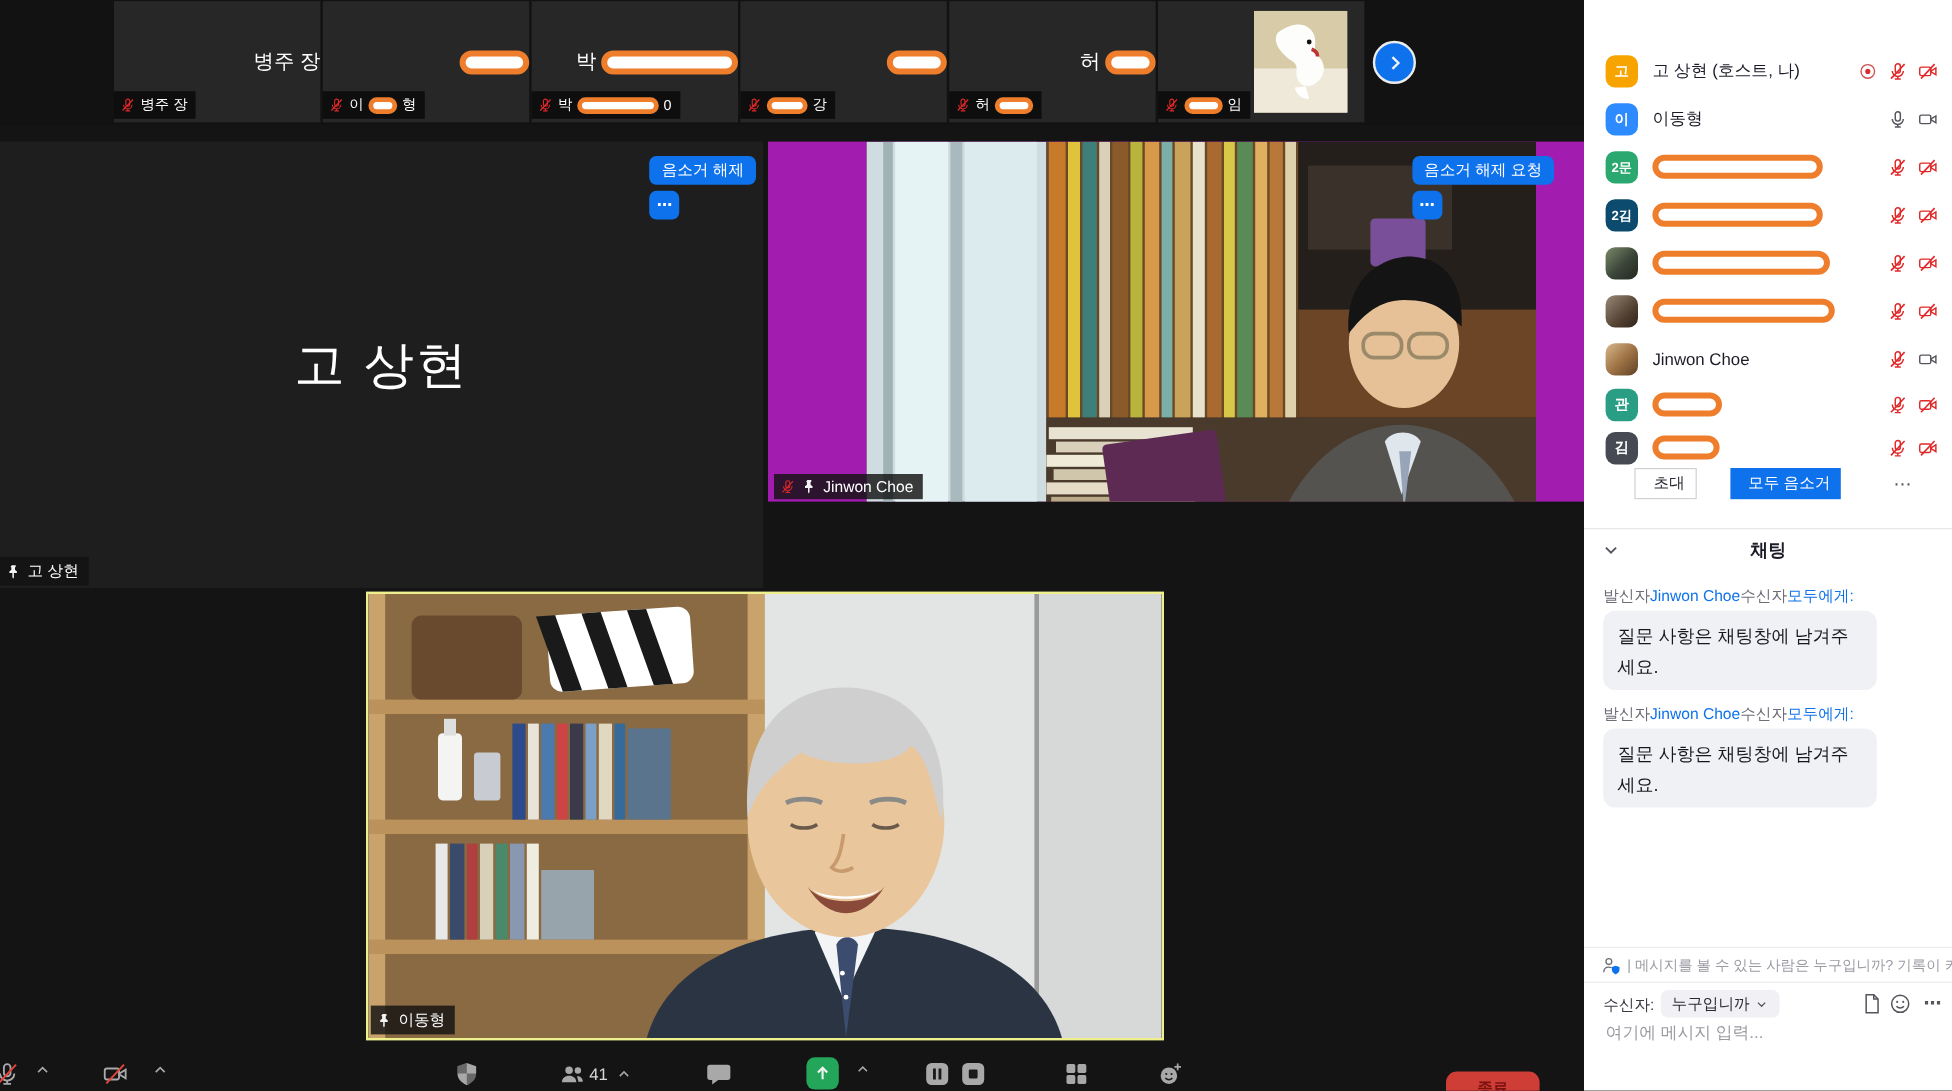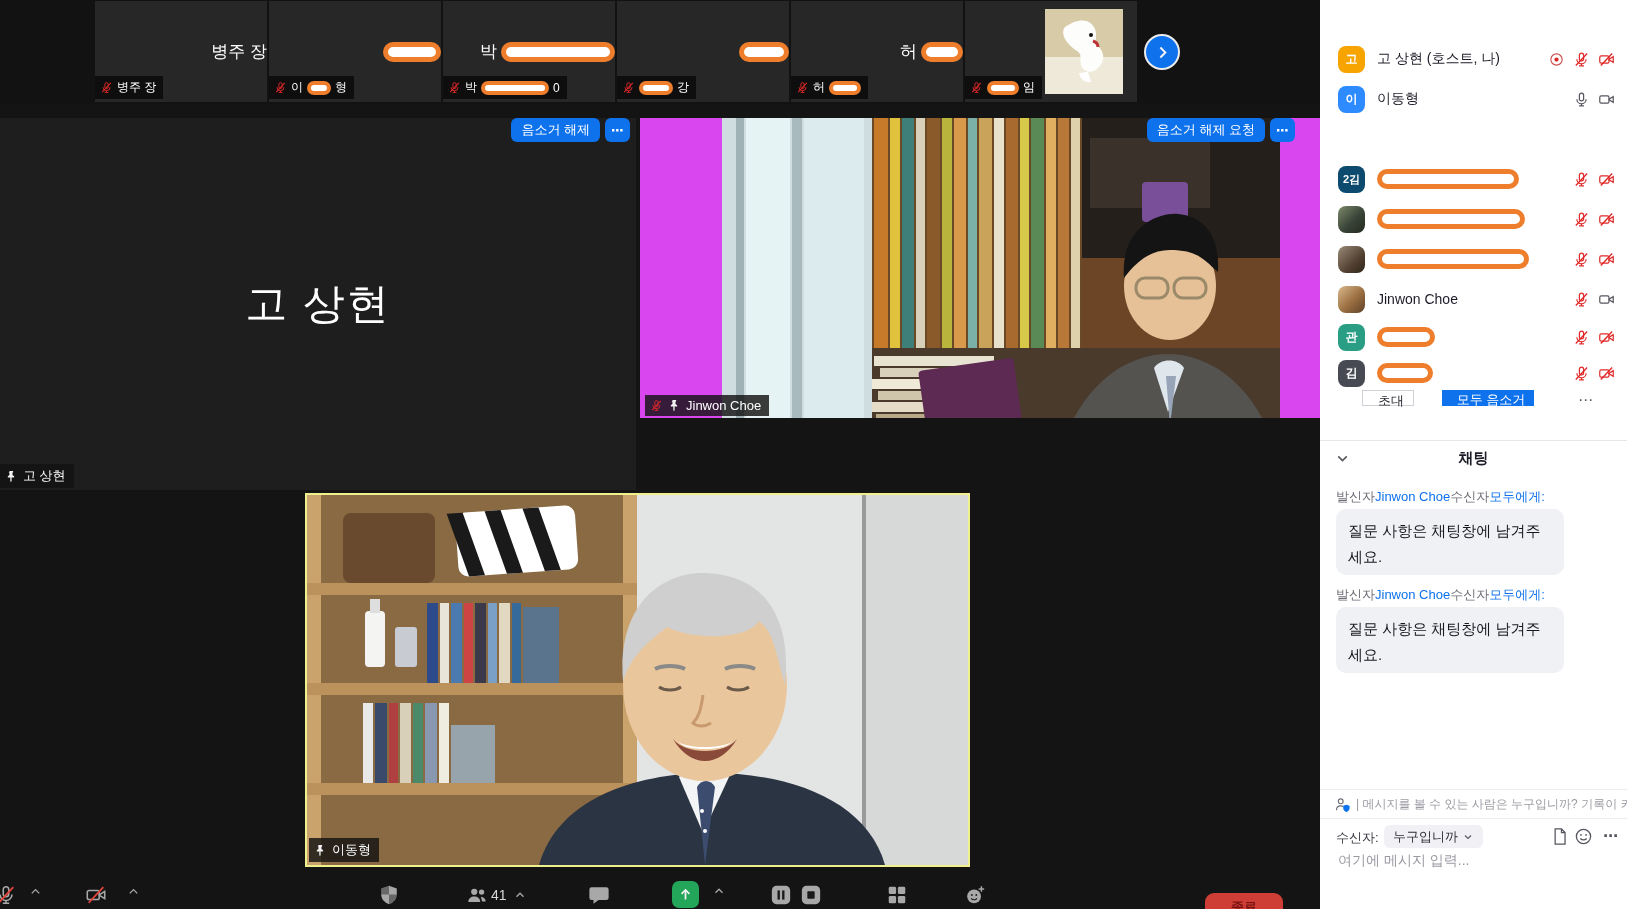--- a/index.html
+++ b/index.html
@@ -16,26 +16,26 @@
   .tag{position:absolute;left:0;bottom:3px;background:rgba(0,0,0,.62);color:#fff;
        font-size:12px;padding:3px 7px 3px 5px;display:flex;align-items:center;gap:4px;}
   .redact{display:inline-block;height:10px;border:5px solid #ee7d2c;border-radius:12px;
           background:#fff;vertical-align:middle;}
   .redact.sm{height:6px;border-width:4px;border-radius:9px;}
   .nextbtn{position:absolute;left:1144px;top:34px;width:32px;height:32px;border-radius:50%;
            background:#0e72ed;border:2px solid #ececec;display:flex;align-items:center;justify-content:center;cursor:pointer;}
   
   .vtile{position:absolute;overflow:hidden;}
   #vleft{left:0;top:118px;width:636px;height:372px;background:#1e1e1e;}
-  #vright{left:640px;top:118px;width:680px;height:300px;background:#d946ef;}
+  #vright{left:640px;top:118px;width:680px;height:300px;background:#a21caf;}
   #vspeaker{left:305px;top:493px;width:665px;height:374px;background:#222;
             border:2px solid #edf08c;box-sizing:border-box;}
   .bigname{width:100%;height:100%;display:flex;align-items:center;justify-content:center;
            color:#fff;font-size:42px;letter-spacing:2px;}
-  .corner-btns{position:absolute;top:0;display:flex;gap:5px;}
+  .corner-btns{position:absolute;top:12px;display:flex;gap:5px;flex-direction:column;}
   .bluebtn{background:#0e72ed;color:#fff;border:none;border-radius:6px;font-size:13px;
            height:24px;padding:0 10px;font-family:inherit;cursor:pointer;}
   .bluebtn.sq{width:25px;padding:0;font-weight:bold;}
   .vlabel{position:absolute;left:0;bottom:2px;background:rgba(18,18,18,.82);color:#fff;
           font-size:13px;padding:3px 8px 3px 5px;display:flex;align-items:center;gap:5px;}
   .ic{width:17px;height:17px;flex:0 0 auto;}
   .ic.s{width:13px;height:13px;}
   .red{color:#e02828;}
   .white{color:#f2f2f2;}
   
@@ -58,21 +58,21 @@
              border-radius:8px;box-sizing:border-box;display:flex;align-items:center;padding:0 8px;gap:6px;background:#fff;}
   #searchbox input{border:none;outline:none;flex:1;font-size:14px;color:#222;
                    font-family:inherit;background:transparent;}
   #searchbox input::placeholder{color:#9a9aa3;}
   .prow{position:absolute;left:0;width:307px;height:34px;display:flex;align-items:center;
         padding:0 0 0 18px;box-sizing:border-box;cursor:pointer;}
   .pav{width:27px;height:27px;border-radius:8px;color:#fff;font-weight:bold;font-size:12px;
        display:flex;align-items:center;justify-content:center;flex:0 0 auto;}
   .pname{margin-left:12px;font-size:14px;color:#1c1c28;white-space:nowrap;}
   .pics{position:absolute;right:12px;display:flex;align-items:center;gap:8px;}
-  .pfoot-btn{position:absolute;top:390px;height:16px;border-radius:0;font-size:13px;
+  .pfoot-btn{position:absolute;top:390px;height:26px;border-radius:0;font-size:13px;
              font-family:inherit;cursor:pointer;padding-left:12px;}
   #inviteBtn{left:42px;width:52px;background:#fff;border:1px solid #d0d0d6;color:#2a2a34;}
   #muteAllBtn{left:122px;width:92px;background:#0e72ed;border:none;color:#fff;}
   #pMoreBtn{left:246px;width:30px;background:#fff;border:none;color:#55555e;font-size:15px;}
   .divider{position:absolute;left:0;width:307px;height:1px;background:#e7e7eb;}
   #chatHeader{position:absolute;left:0;top:446px;width:307px;height:24px;}
   #chatHeader .title{position:absolute;left:0;width:307px;text-align:center;font-size:15px;
                      font-weight:bold;color:#1c1c28;top:3px;}
   .meta{position:absolute;left:16px;font-size:13px;white-space:nowrap;}
   .meta .g{color:#6e6e78;} .meta .b{color:#0e72ed;}
@@ -540,20 +540,34 @@
     <span class="pname">이동형</span>
     <span class="pics">
       <svg class="ic" style="color:#55555e">
           <use href="#i-mic"></use>
         </svg>
       <svg class="ic" style="color:#55555e">
           <use href="#i-cam"></use>
         </svg>
     </span>
   </div>
+  <div class="prow" style="top:122px">
+    <span class="pav" style="background:#2aa86f;font-size:11px">2문</span>
+    <span class="pname"><span class="redact" style="width:132px"></span></span>
+    <span class="pics">
+      <svg class="ic red">
+          <use href="#i-mic"></use>
+          <use href="#i-slash"></use>
+        </svg>
+      <svg class="ic red">
+          <use href="#i-cam"></use>
+          <use href="#i-slash"></use>
+        </svg>
+    </span>
+  </div>
   <div class="prow" style="top:162px">
     <span class="pav" style="background:#0c4a6e;font-size:11px">2김</span>
     <span class="pname"><span class="redact" style="width:132px"></span></span>
     <span class="pics">
       <svg class="ic red">
           <use href="#i-mic"></use>
           <use href="#i-slash"></use>
         </svg>
       <svg class="ic red">
           <use href="#i-cam"></use>

